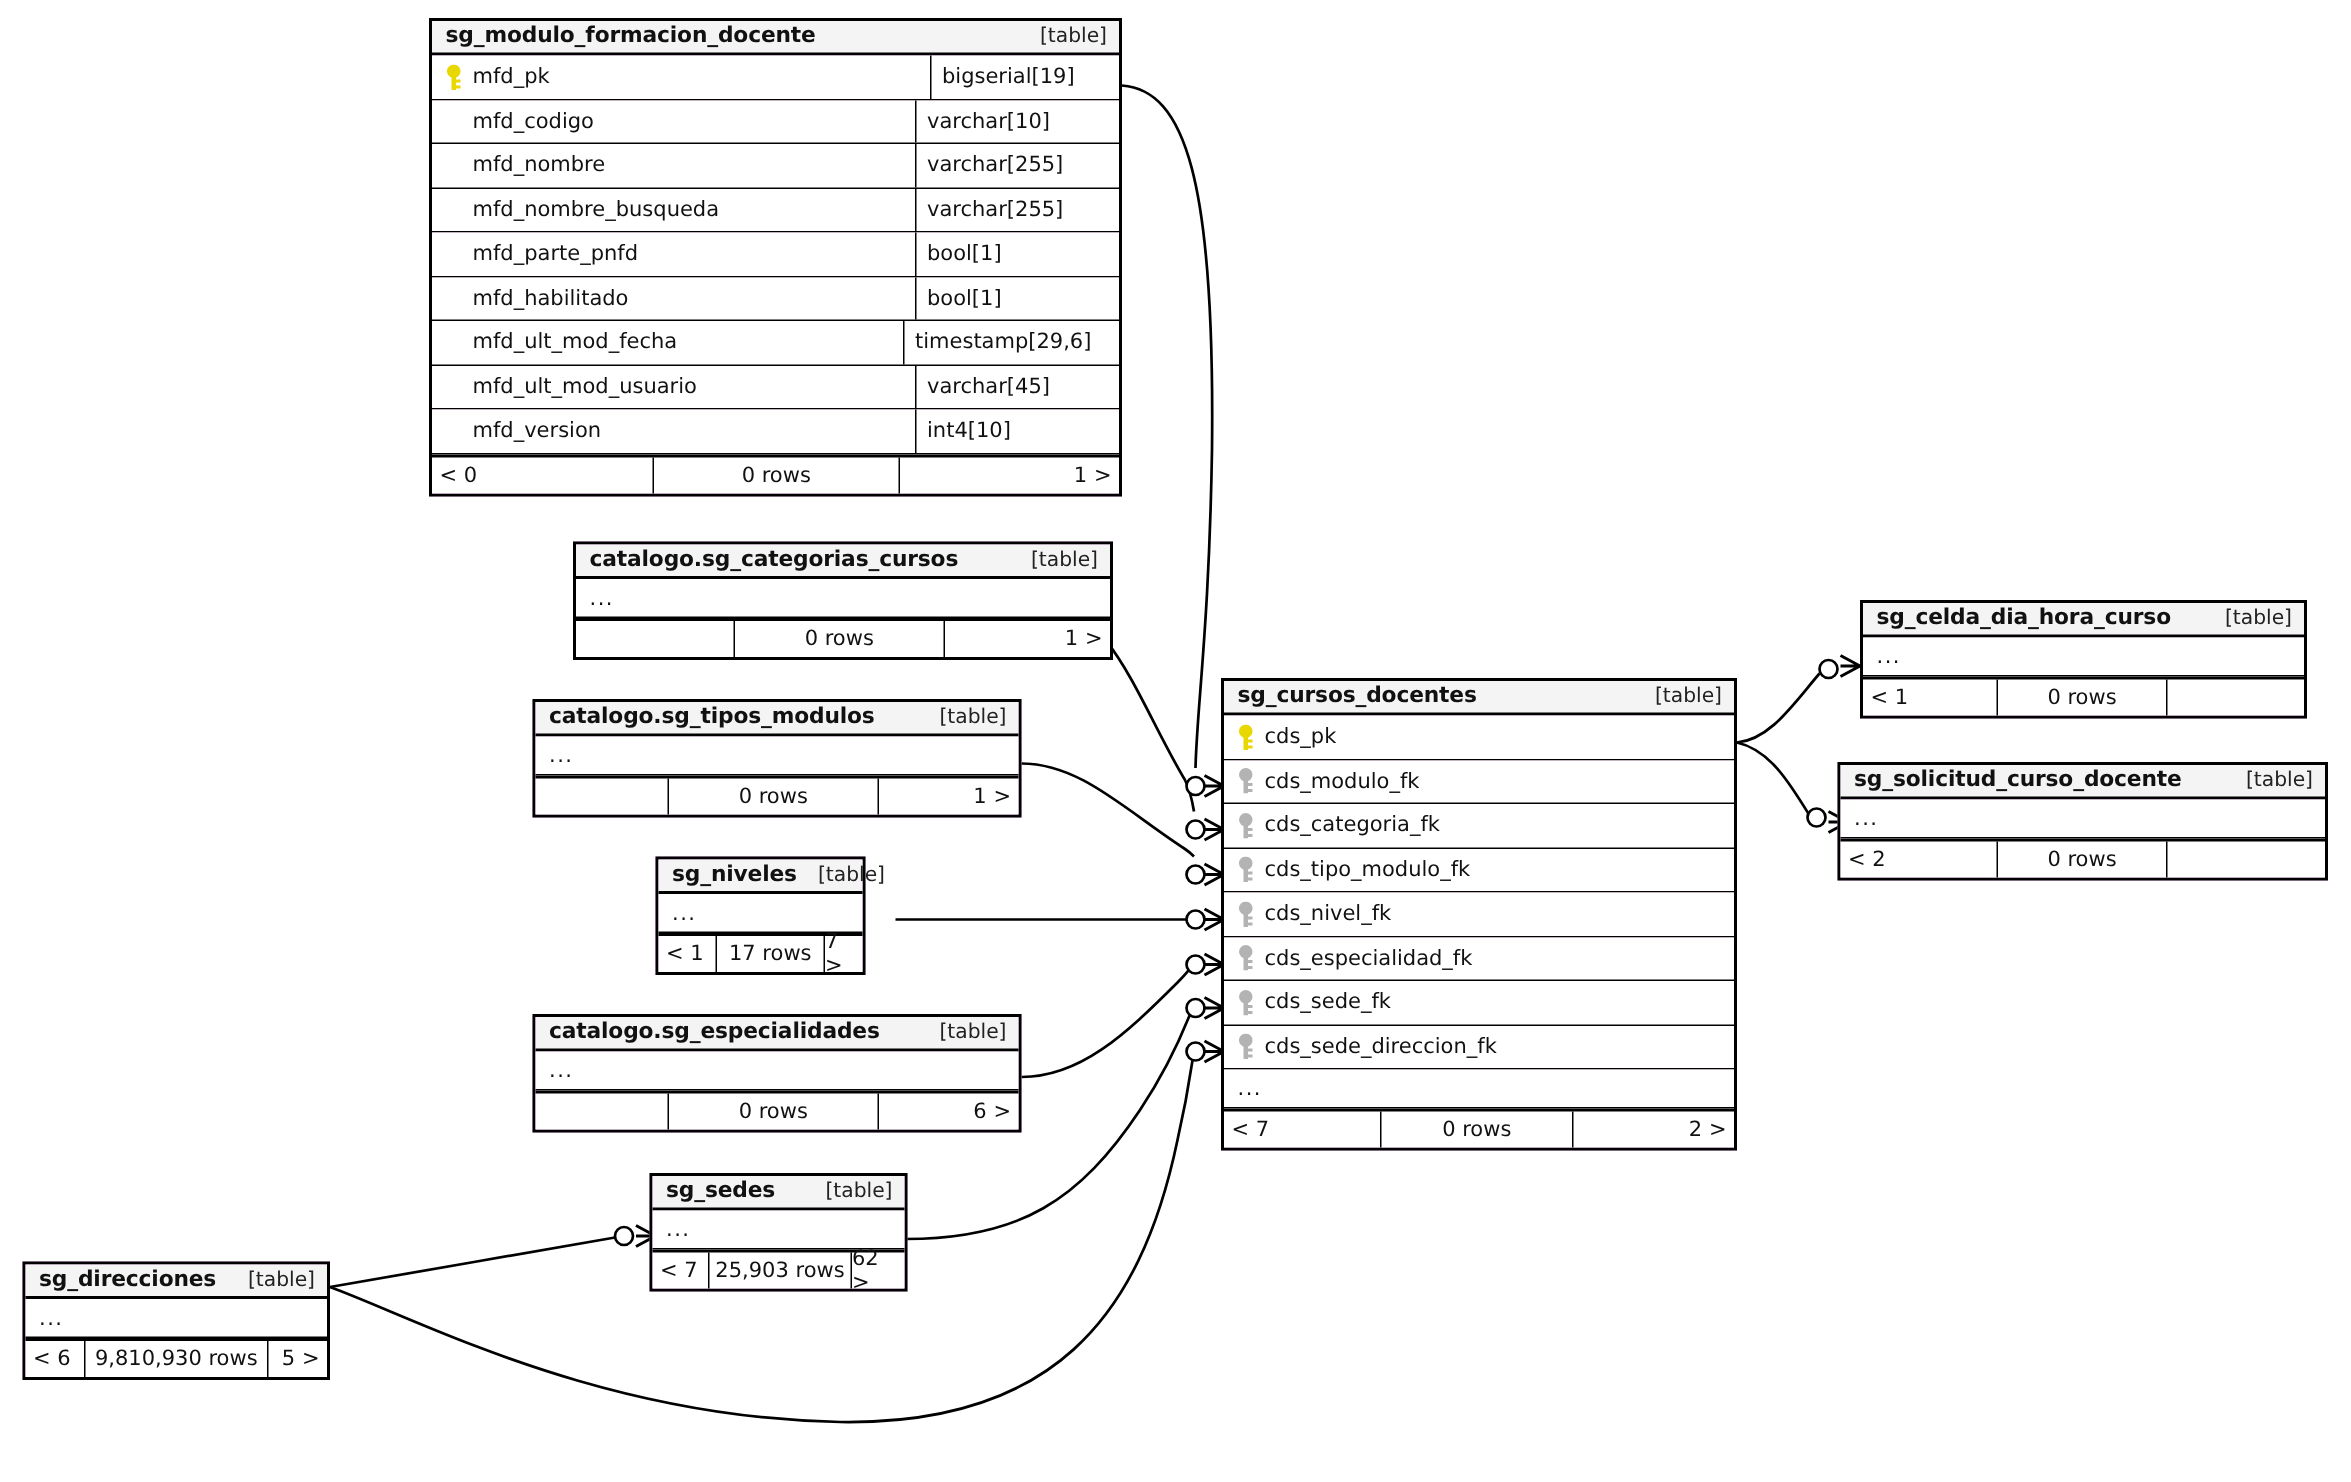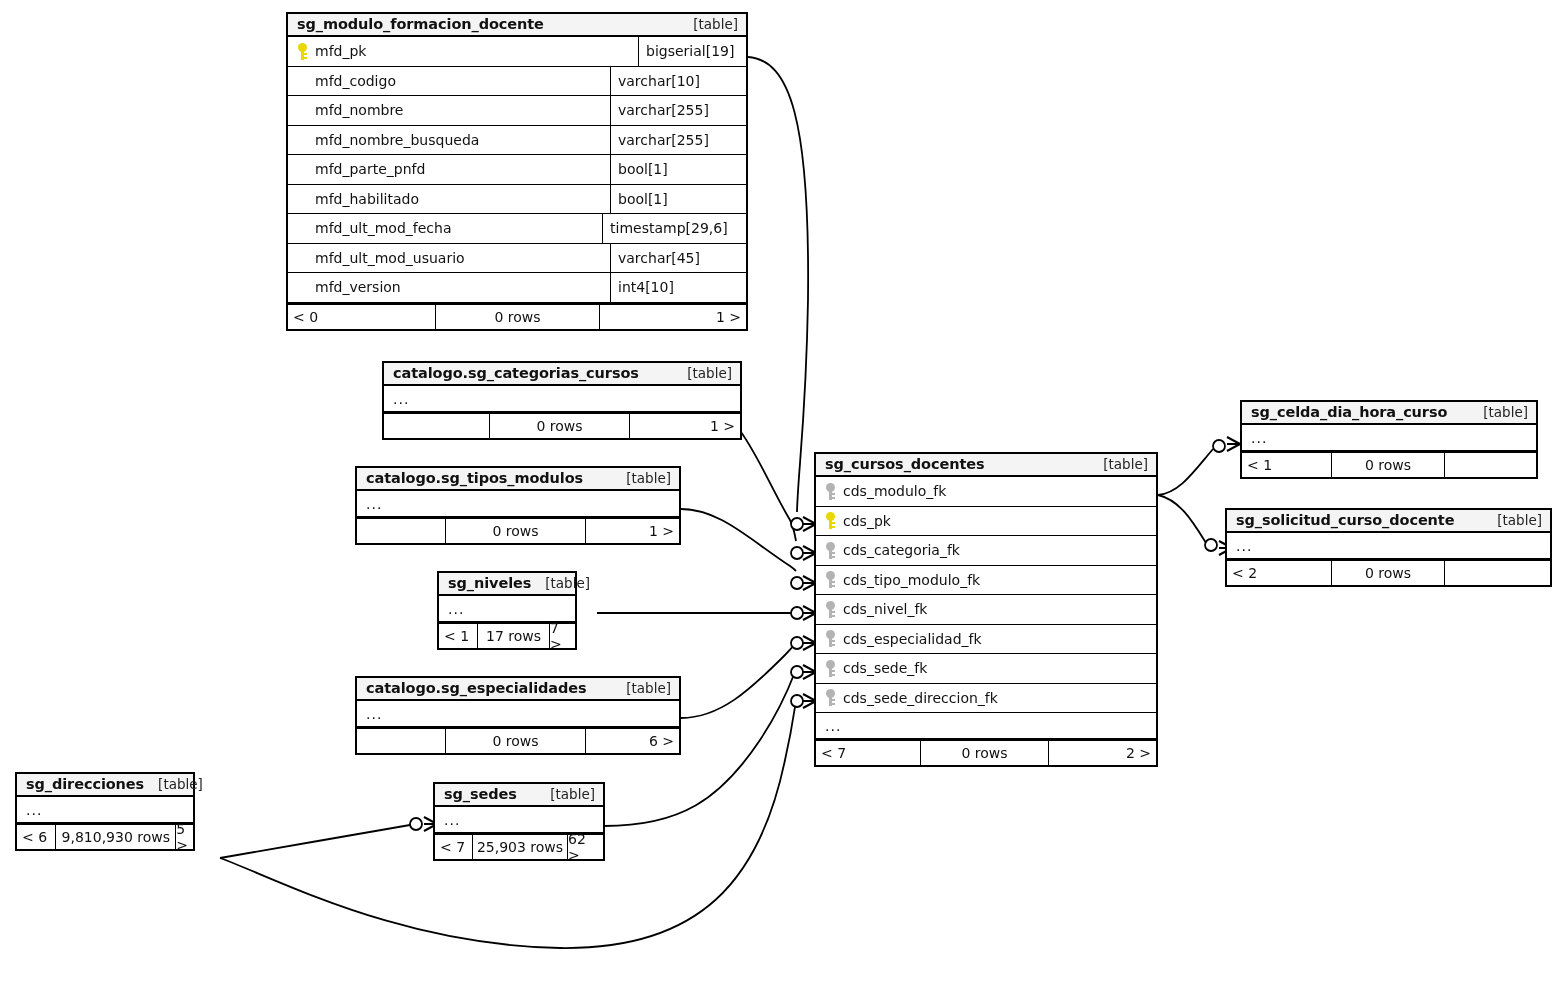--- a/index.html
+++ b/index.html
@@ -122,21 +122,21 @@
     <div class="row">
       <span class="cname">
         <span class="keyico pk">
             <i class="head"></i>
             <i class="stem"></i>
             <i class="t1"></i>
             <i class="t2"></i>
           </span>
         <span>mfd_pk</span>
       </span>
-      <span class="ctype" style="width:108px;">bigserial[19]</span>
+      <span class="ctype" style="width:126px;">bigserial[19]</span>
     </div>
     <div class="row">
       <span class="cname">
         <span class="keyico"></span>
         <span>mfd_codigo</span>
       </span>
       <span class="ctype" style="width:136px;">varchar[10]</span>
     </div>
     <div class="row">
       <span class="cname">
@@ -252,58 +252,58 @@
       <span class="tag">[table]</span>
     </div>
     <div class="row ellipsis">...</div>
     <div class="foot">
       <div class="f-l" style="width:38px;">&lt; 7</div>
       <div class="f-c" style="width:95px;">25,903 rows</div>
       <div class="f-r" style="flex:1;">62 &gt;</div>
     </div>
   </div>
 
-  <div class="tbl" style="left:15px;top:772px;width:180px;">
+  <div class="tbl" style="left:15px;top:841px;width:205px;">
     <div class="hdr">
       <span class="nm">sg_direcciones</span>
       <span class="tag">[table]</span>
     </div>
     <div class="row ellipsis">...</div>
     <div class="foot">
       <div class="f-l" style="width:40px;">&lt; 6</div>
       <div class="f-c" style="width:122px;">9,810,930 rows</div>
       <div class="f-r" style="flex:1;">5 &gt;</div>
     </div>
   </div>
 
   <div class="tbl" style="left:814px;top:452px;width:344px;text-align:center;">
     <div class="hdr">
       <span class="nm">sg_cursos_docentes</span>
       <span class="tag">[table]</span>
     </div>
     <div class="row">
       <span class="cname">
+        <span class="keyico pk">
+            <i class="head"></i>
+            <i class="stem"></i>
+            <i class="t1"></i>
+            <i class="t2"></i>
+          </span>
+        <span>cds_pk</span>
+      </span>
+    </div>
+    <div class="row">
+      <span class="cname">
         <span class="keyico fk">
             <i class="head"></i>
             <i class="stem"></i>
             <i class="t1"></i>
             <i class="t2"></i>
           </span>
         <span>cds_modulo_fk</span>
-      </span>
-    </div>
-    <div class="row">
-      <span class="cname">
-        <span class="keyico pk">
-            <i class="head"></i>
-            <i class="stem"></i>
-            <i class="t1"></i>
-            <i class="t2"></i>
-          </span>
-        <span>cds_pk</span>
       </span>
     </div>
     <div class="row">
       <span class="cname">
         <span class="keyico fk">
             <i class="head"></i>
             <i class="stem"></i>
             <i class="t1"></i>
             <i class="t2"></i>
           </span>

